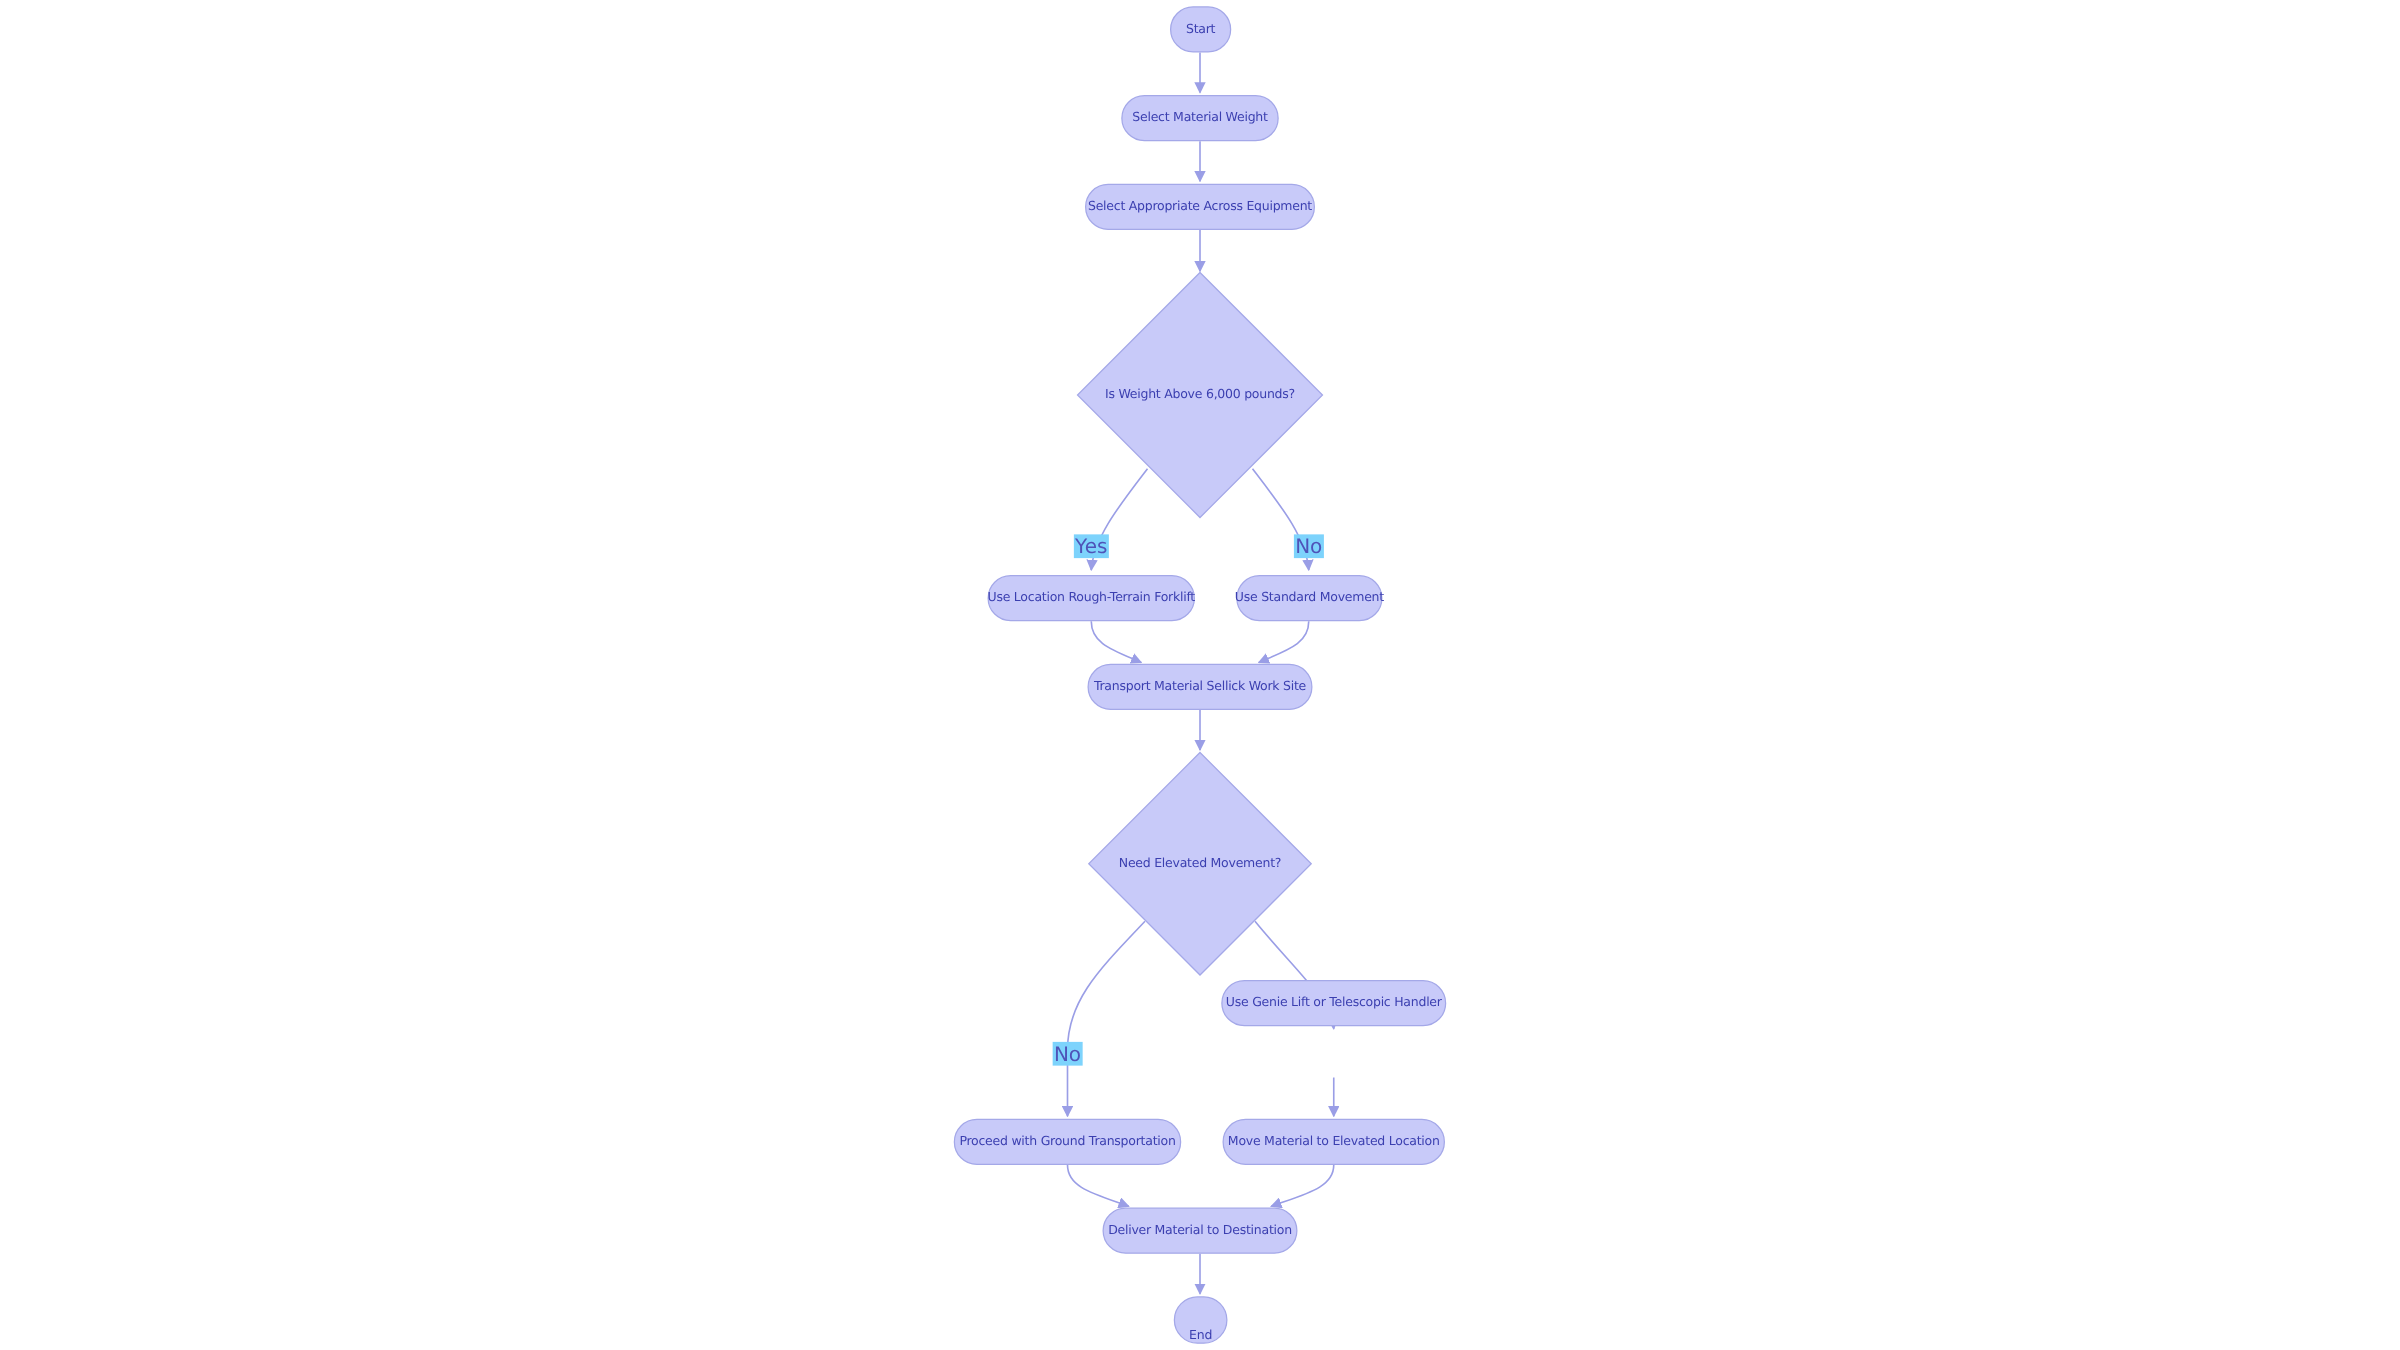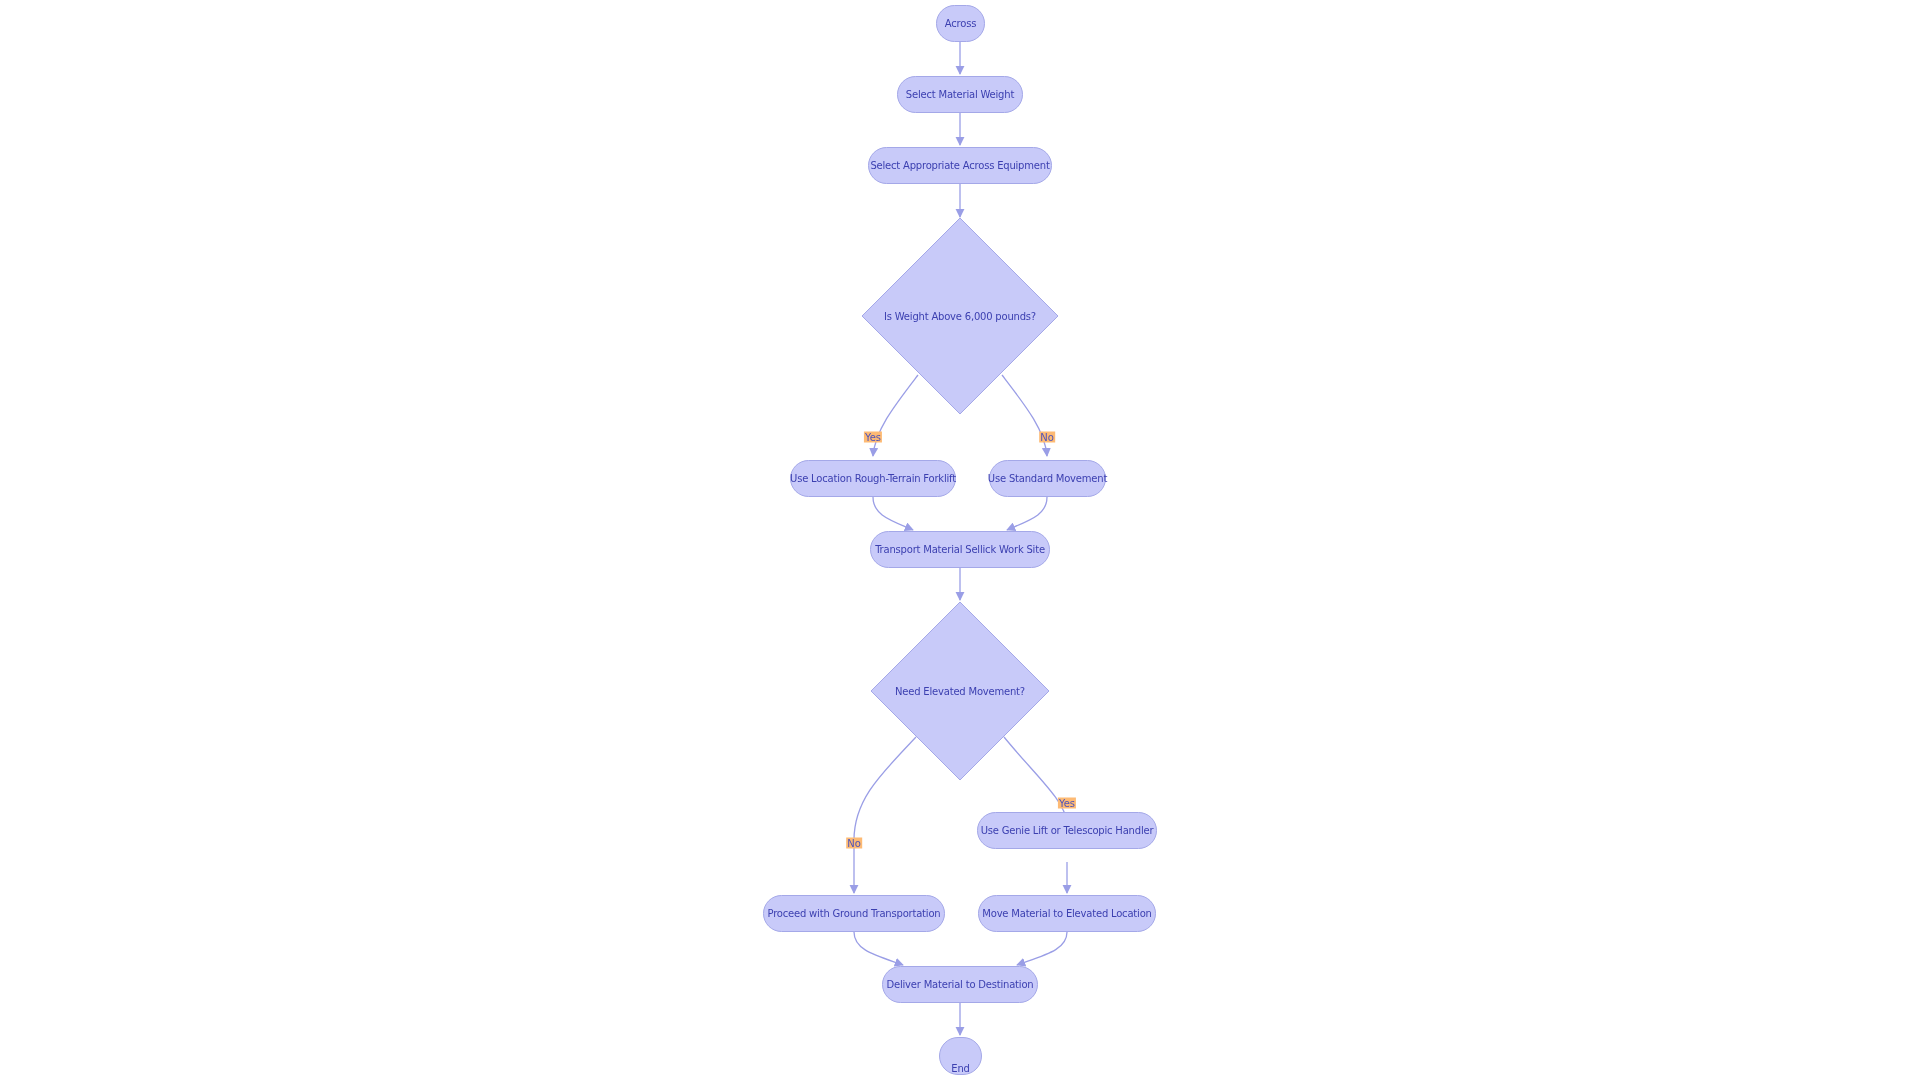--- a/index.html
+++ b/index.html
@@ -11,22 +11,22 @@
     background: #c8caf9; border: 1px solid #a4a8e8;
     color: #3b3fb0; font-size: 10px; letter-spacing: -0.2px;
     display: flex; align-items: center; justify-content: center;
     white-space: nowrap; border-radius: 19px;
   }
   .diamond-label {
     position: absolute; color: #3b3fb0; font-size: 10px; letter-spacing: -0.2px;
     white-space: nowrap; transform: translate(-50%, -50%);
   }
   .edge-label {
-    position: absolute; color: #4f53b8; font-size: 10px;
-    background: #fdba74; padding: 0 1px; transform: translate(-50%, -50%);
+    position: absolute; color: #4f53b8; font-size: 16px;
+    background: #7dd3fc; padding: 0 1px; transform: translate(-50%, -50%);
   }
 </style>
 </head>
 <body>
 
 <div id="canvas">
   <svg width="1920" height="1080" viewBox="0 0 1920 1080">
     <defs>
       <marker id="arrow" viewBox="0 0 10 10" refX="9" refY="5" markerWidth="7" markerHeight="7" orient="auto-start-reverse">
         <path d="M0,0 L10,5 L0,10 z" fill="#9a9ee6"></path>
@@ -61,21 +61,21 @@
       <path d="M1067,932 C1067,950 1045,955 1017,965" marker-end="url(#arrow)"></path>
 
       <path d="M960,1003 L960,1035" marker-end="url(#arrow)"></path>
     </g>
 
     <polygon points="960,218 1058,316 960,414 862,316" fill="#c8caf9" stroke="#a4a8e8" stroke-width="1"></polygon>
     <polygon points="960,602 1049,691 960,780 871,691" fill="#c8caf9" stroke="#a4a8e8" stroke-width="1"></polygon>
   </svg>
 
   <div class="node" style="left:936px; top:5px; width:49px; height:37px; border-radius:19px;">
-    <span>Across</span>
+    <span>Start</span>
   </div>
   <div class="node" style="left:897px; top:76px; width:126px; height:37px;">
     <span>Select Material Weight</span>
   </div>
   <div class="node" style="left:868px; top:147px; width:184px; height:37px;">
     <span>Select Appropriate Across Equipment</span>
   </div>
 
   <div class="diamond-label" style="left:960px; top:316px;">Is Weight Above 6,000 pounds?</div>
 
@@ -90,21 +90,21 @@
   </div>
   <div class="node" style="left:870px; top:531px; width:180px; height:37px;">
     <span>Transport Material Sellick Work Site</span>
   </div>
 
   <div class="diamond-label" style="left:960px; top:691px;">Need Elevated Movement?</div>
 
   <div class="edge-label" style="left:1067px; top:803px;">Yes</div>
   <div class="edge-label" style="left:854px; top:843px;">No</div>
 
-  <div class="node" style="left:977px; top:784px; width:180px; height:37px;margin-top:28px;">
+  <div class="node" style="left:977px; top:784px; width:180px; height:37px;">
     <span>Use Genie Lift or Telescopic Handler</span>
   </div>
   <div class="node" style="left:763px; top:895px; width:182px; height:37px;">
     <span>Proceed with Ground Transportation</span>
   </div>
   <div class="node" style="left:978px; top:895px; width:178px; height:37px;">
     <span>Move Material to Elevated Location</span>
   </div>
   <div class="node" style="left:882px; top:966px; width:156px; height:37px;">
     <span>Deliver Material to Destination</span>

